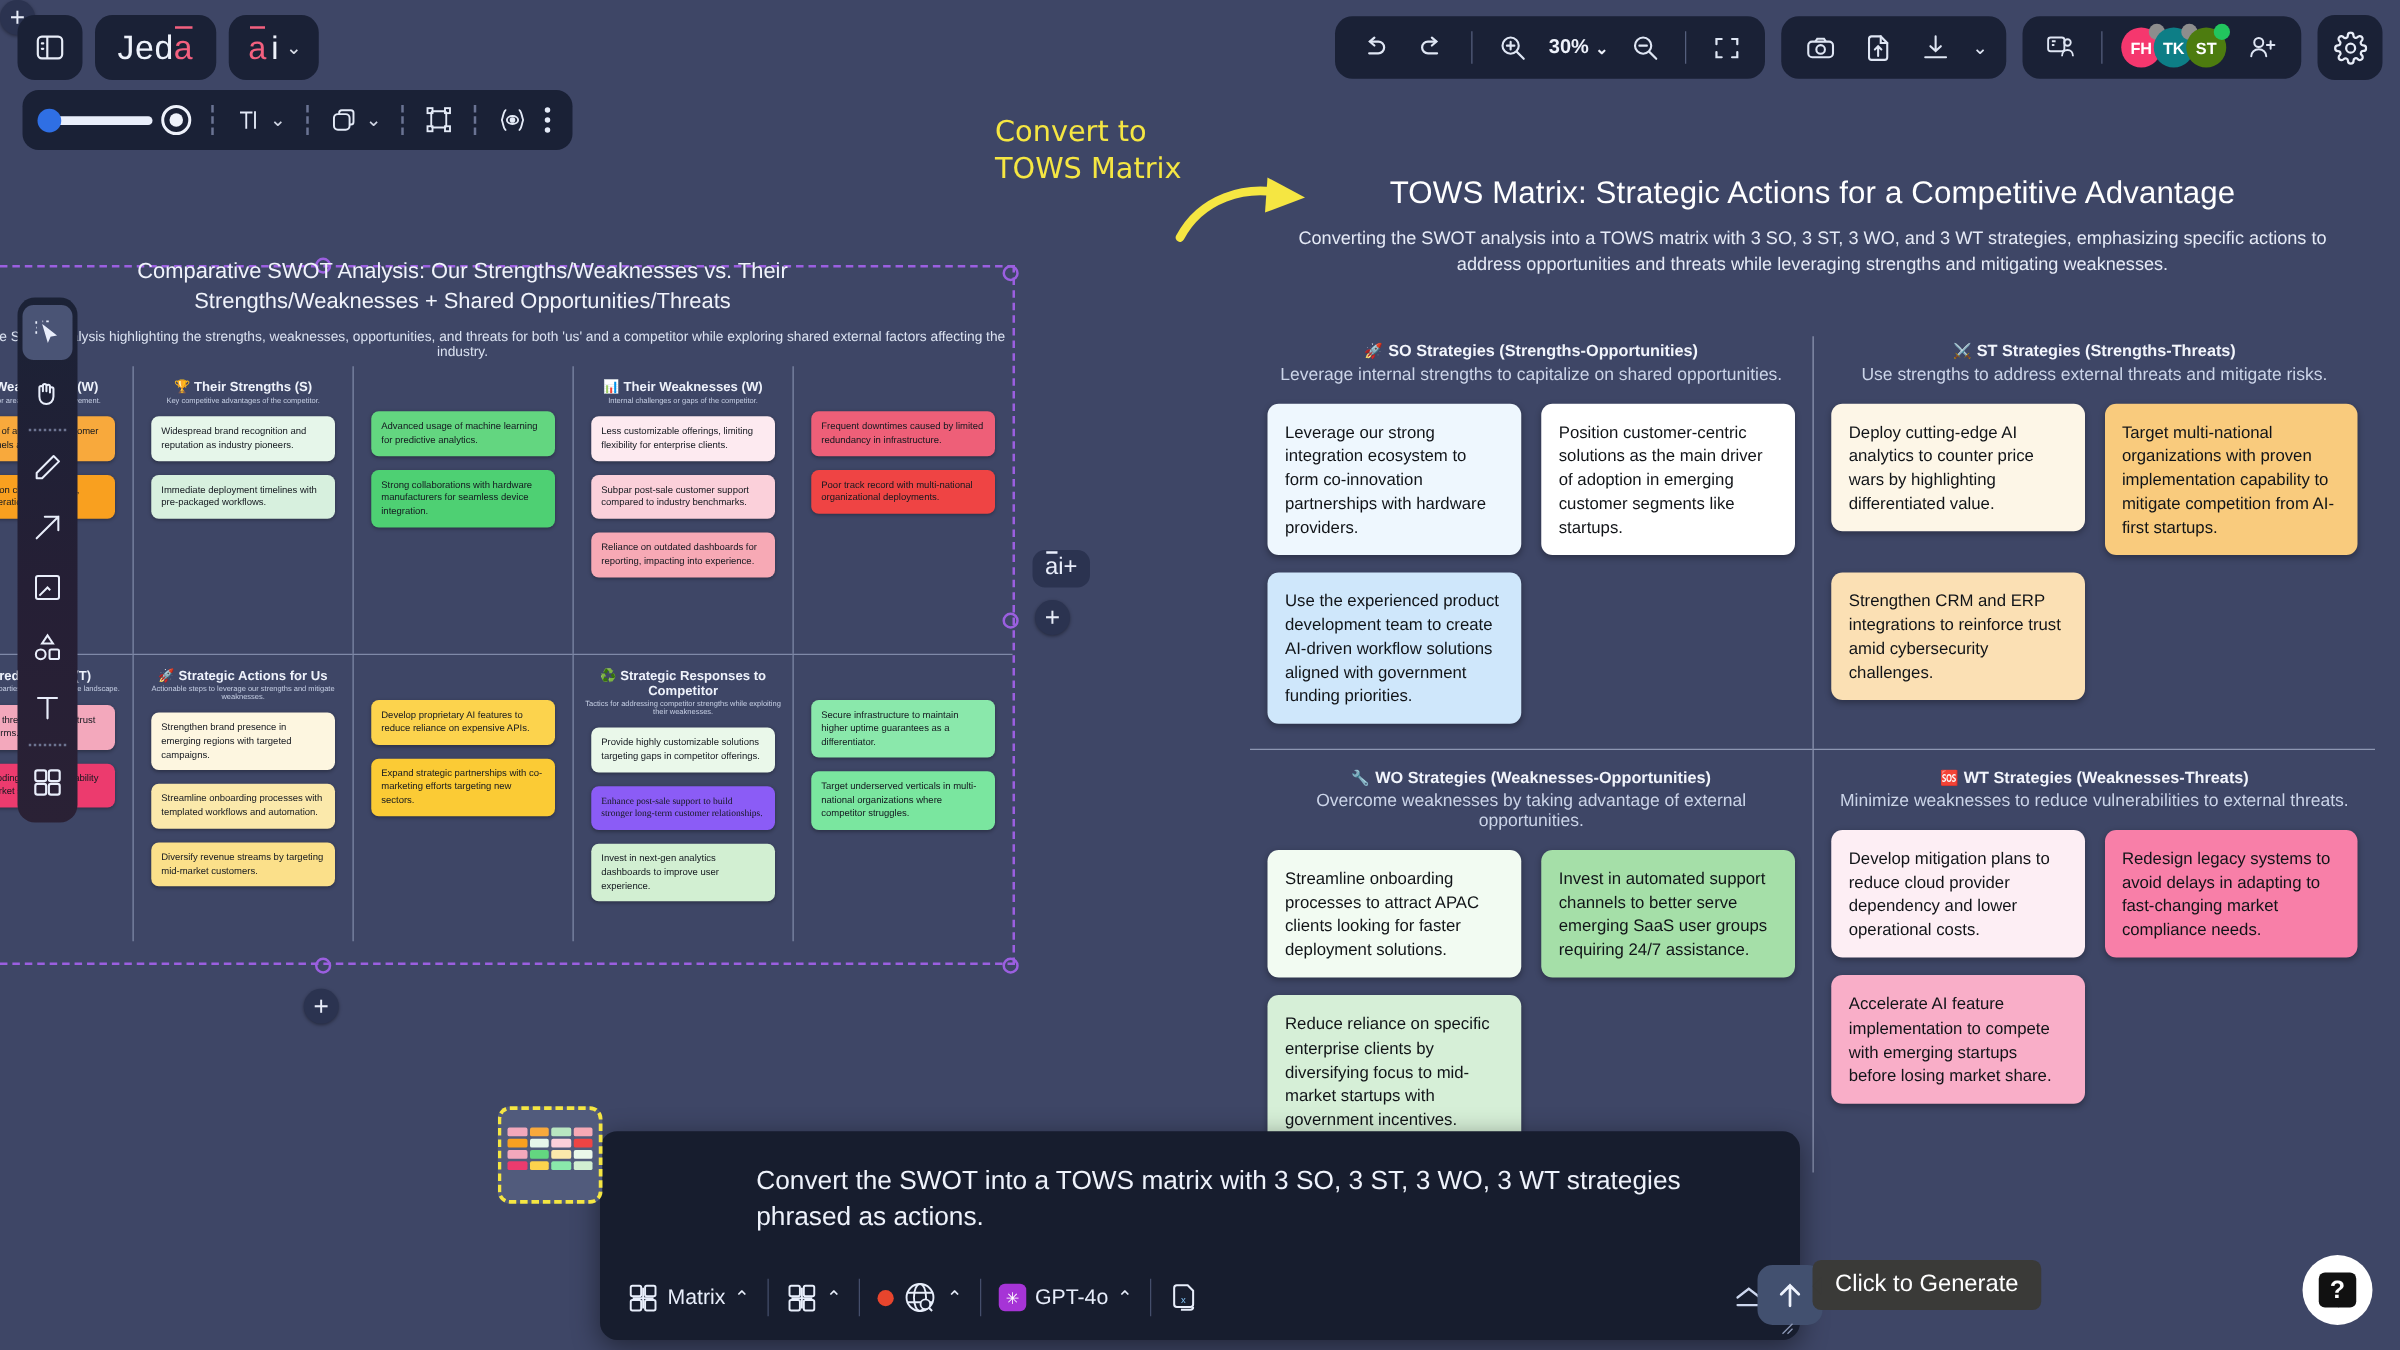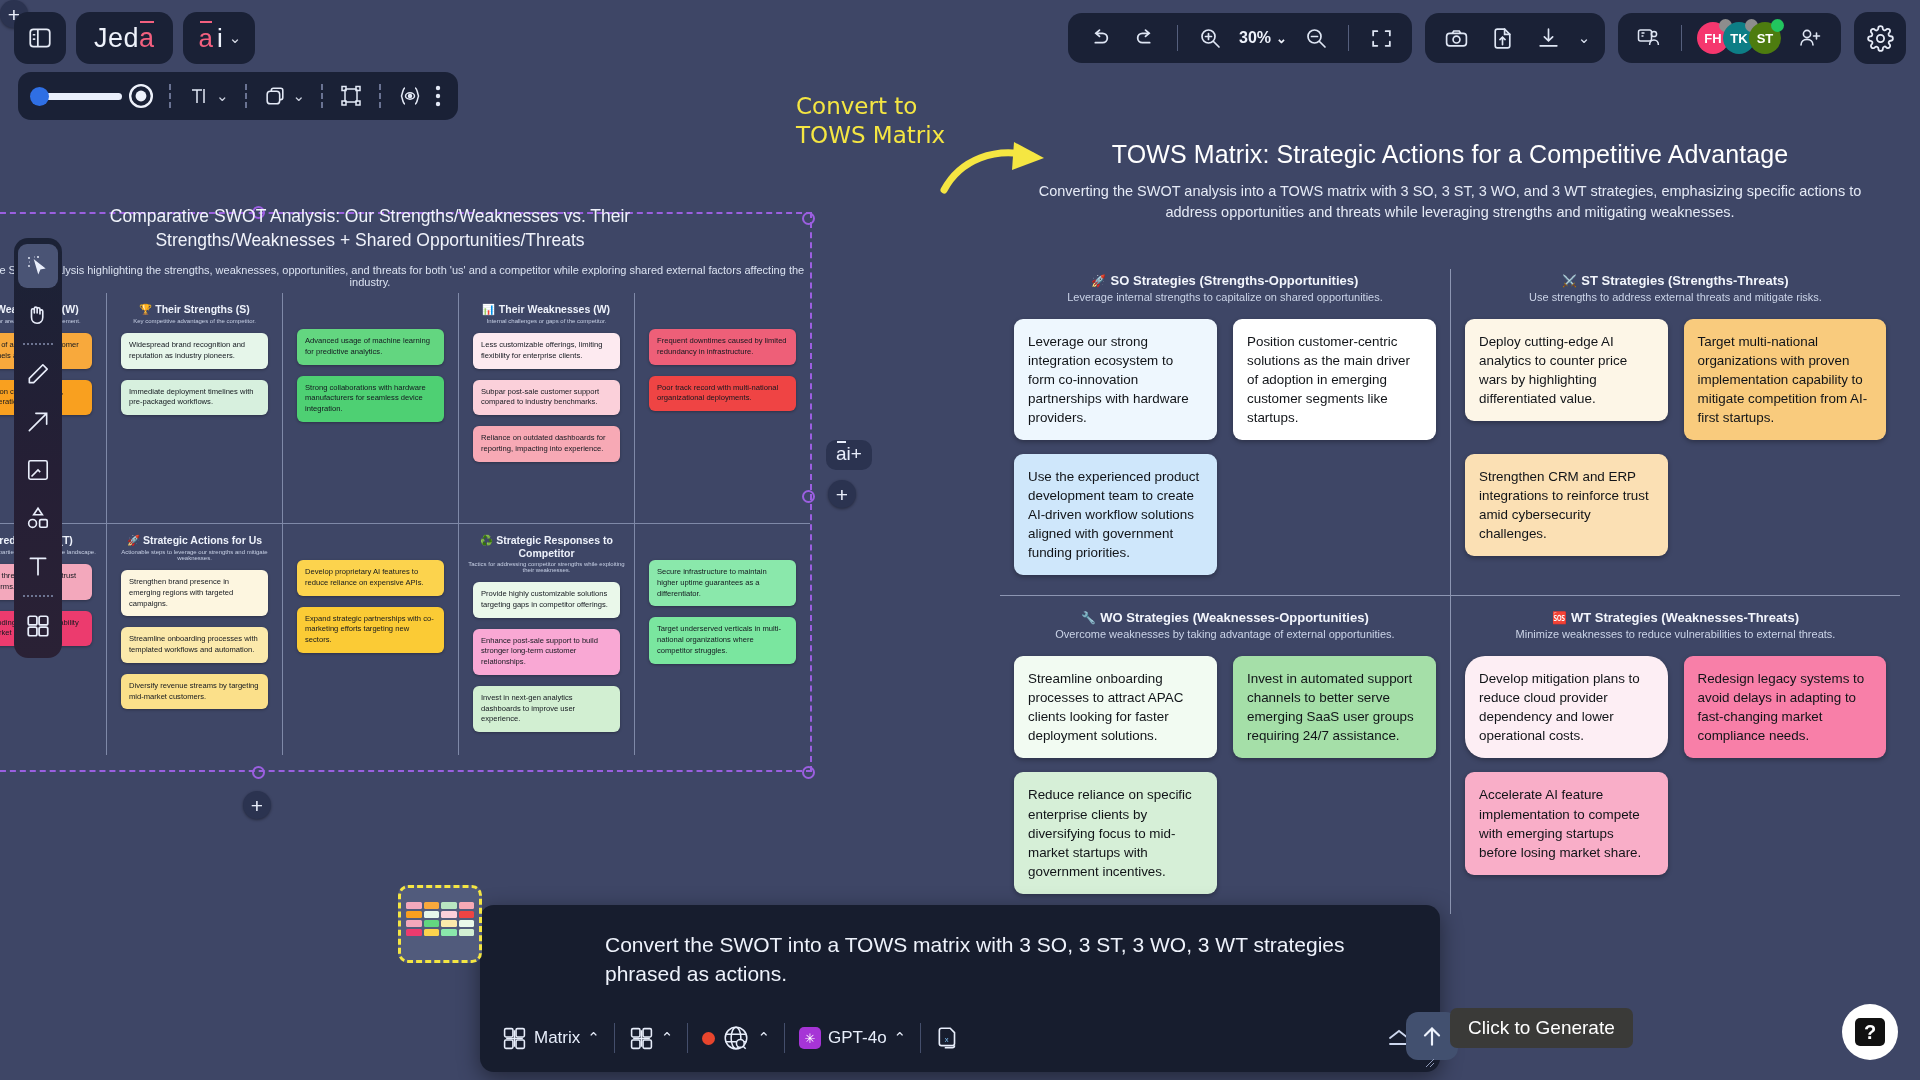--- a/index.html
+++ b/index.html
@@ -82,21 +82,21 @@
   
   .tows { position: absolute; left: 1000px; top: 140px; width: 900px; z-index: 20; }
   .tows-title { text-align: center; color: #ffffff; font-size: 25px; font-weight: 500; letter-spacing: .1px; }
   .tows-sub { text-align: center; color: #e5eaf6; font-size: 14.5px; line-height: 1.45; margin-top: 12px; padding: 0 20px; }
   .quad-wrap { margin-top: 46px; display: grid; grid-template-columns: 1fr 1fr; }
   .quad { padding: 4px 14px 20px; }
   .quad.right { border-left: 1px solid #8d96b2; }
   .quad.bottom { border-top: 1px solid #8d96b2; padding-top: 14px; }
   .quad-h { text-align: center; color: #f2f5fc; font-size: 13px; font-weight: 600; }
   .quad-h .emo { margin-right: 4px; font-size: 12px; }
-  .quad-hs { text-align: center; color: #cbd4e8; font-size: 11px; margin-top: 3px; margin-bottom: 16px; }
+  .quad-hs { text-align: center; color: #cbd4e8; font-size: 14px; margin-top: 3px; margin-bottom: 16px; }
   .cards { display: grid; grid-template-columns: 1fr 1fr; gap: 14px 16px; align-items: start; }
   .card { border-radius: 9px; padding: 13px 14px; color: #111418; font-size: 13.4px; line-height: 1.42;
           box-shadow: 0 2px 5px rgba(0,0,0,.3); }
   .col-a { grid-column: 1; }
   .col-b { grid-column: 2; }
 
   
   .annot { position: absolute; left: 796px; top: 92px; color: #f5e642; font-size: 23px; line-height: 1.25;
            font-family: "DejaVu Sans", sans-serif; z-index: 30; }
 
@@ -431,21 +431,21 @@
         </div>
         <div class="swot-cell row2">
           <div style="height: 26px;"></div>
           <div class="sn" style="background: rgb(252, 211, 77);">Develop proprietary AI features to reduce reliance on expensive APIs.</div>
           <div class="sn" style="background: rgb(251, 203, 53);">Expand strategic partnerships with co-marketing efforts targeting new sectors.</div>
         </div>
         <div class="swot-cell row2">
           <div class="swot-h">♻️ Strategic Responses to Competitor</div>
           <div class="swot-hs">Tactics for addressing competitor strengths while exploiting their weaknesses.</div>
           <div class="sn" style="background: rgb(234, 248, 234);">Provide highly customizable solutions targeting gaps in competitor offerings.</div>
-          <div class="sn" style="background: #f9a8d4;">Enhance post-sale support to build stronger long-term customer relationships.</div>
+          <div class="sn" style="background: #8b5cf6; font-family: Liberation Serif, serif;">Enhance post-sale support to build stronger long-term customer relationships.</div>
           <div class="sn" style="background: rgb(210, 239, 210);">Invest in next-gen analytics dashboards to improve user experience.</div>
         </div>
         <div class="swot-cell row2">
           <div style="height: 26px;"></div>
           <div class="sn" style="background: rgb(138, 232, 171);">Secure infrastructure to maintain higher uptime guarantees as a differentiator.</div>
           <div class="sn" style="background: rgb(122, 230, 159);">Target underserved verticals in multi-national organizations where competitor struggles.</div>
         </div>
       </div>
   </div>
 
@@ -486,21 +486,21 @@
           <div class="cards">
             <div class="card col-a" style="background: rgb(242, 251, 242);">Streamline onboarding processes to attract APAC clients looking for faster deployment solutions.</div>
             <div class="card col-b" style="background: rgb(165, 223, 168);">Invest in automated support channels to better serve emerging SaaS user groups requiring 24/7 assistance.</div>
             <div class="card col-a" style="background: rgb(214, 239, 215);">Reduce reliance on specific enterprise clients by diversifying focus to mid-market startups with government incentives.</div>
           </div>
         </div>
         <div class="quad right bottom">
           <div class="quad-h"><span class="emo">🆘</span><span>WT Strategies (Weaknesses-Threats)</span></div>
           <div class="quad-hs">Minimize weaknesses to reduce vulnerabilities to external threats.</div>
           <div class="cards">
-            <div class="card col-a" style="background: rgb(253, 238, 244); border-radius: 20px;">Develop mitigation plans to reduce cloud provider dependency and lower operational costs.</div>
+            <div class="card col-a" style="background: rgb(253, 238, 244);">Develop mitigation plans to reduce cloud provider dependency and lower operational costs.</div>
             <div class="card col-b" style="background: rgb(248, 127, 168);">Redesign legacy systems to avoid delays in adapting to fast-changing market compliance needs.</div>
             <div class="card col-a" style="background: rgb(249, 174, 200);">Accelerate AI feature implementation to compete with emerging startups before losing market share.</div>
           </div>
         </div>
       </div>
   </div>
 
   <div class="promptbar">
     <div class="thumb">
       <div class="thumb-grid">

